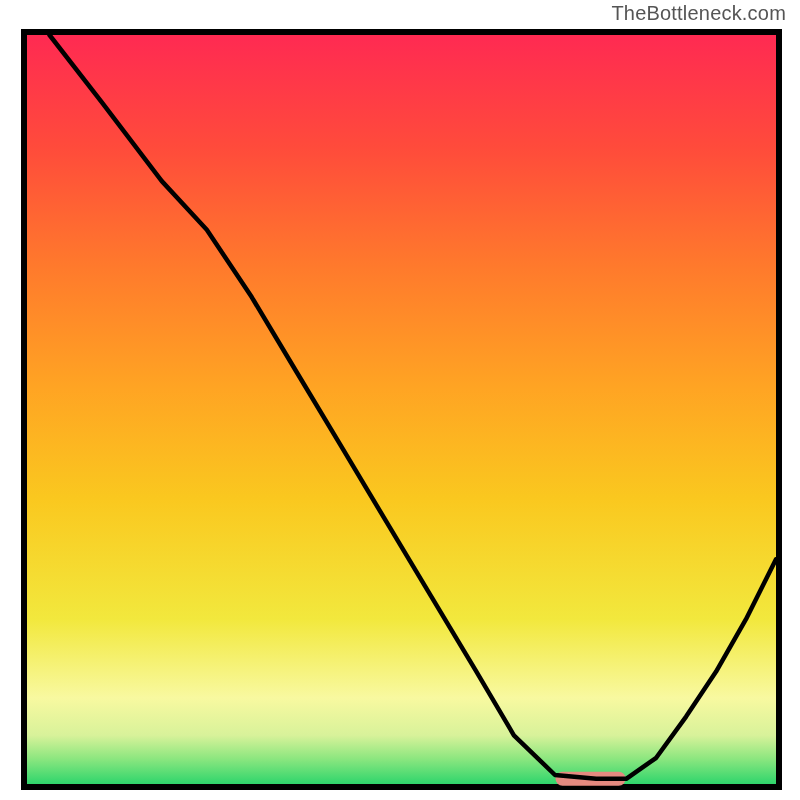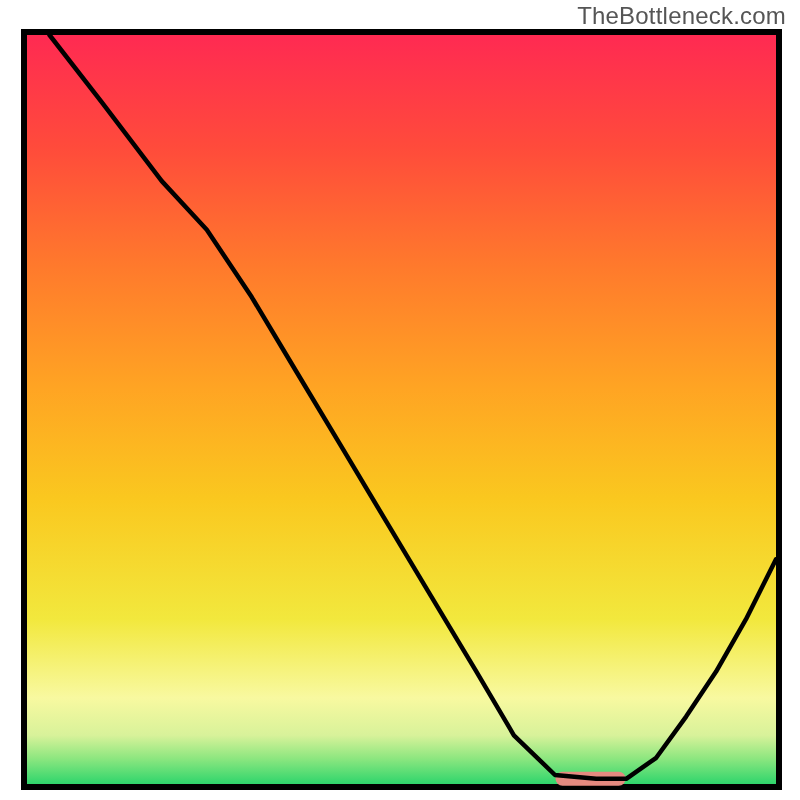--- a/index.html
+++ b/index.html
@@ -13,21 +13,21 @@
   .page {
     position: relative;
     width: 800px;
     height: 800px;
   }
   .watermark {
     position: absolute;
     top: 2px;
     right: 14px;
     color: #555;
-    font-size: 24px;
+    font-size: 20px;
     letter-spacing: 0.2px;
     z-index: 10;
   }
   .frame {
     position: absolute;
     box-sizing: border-box;
     border: 6px solid #000;
   }
   svg.plot {
     position: absolute;

